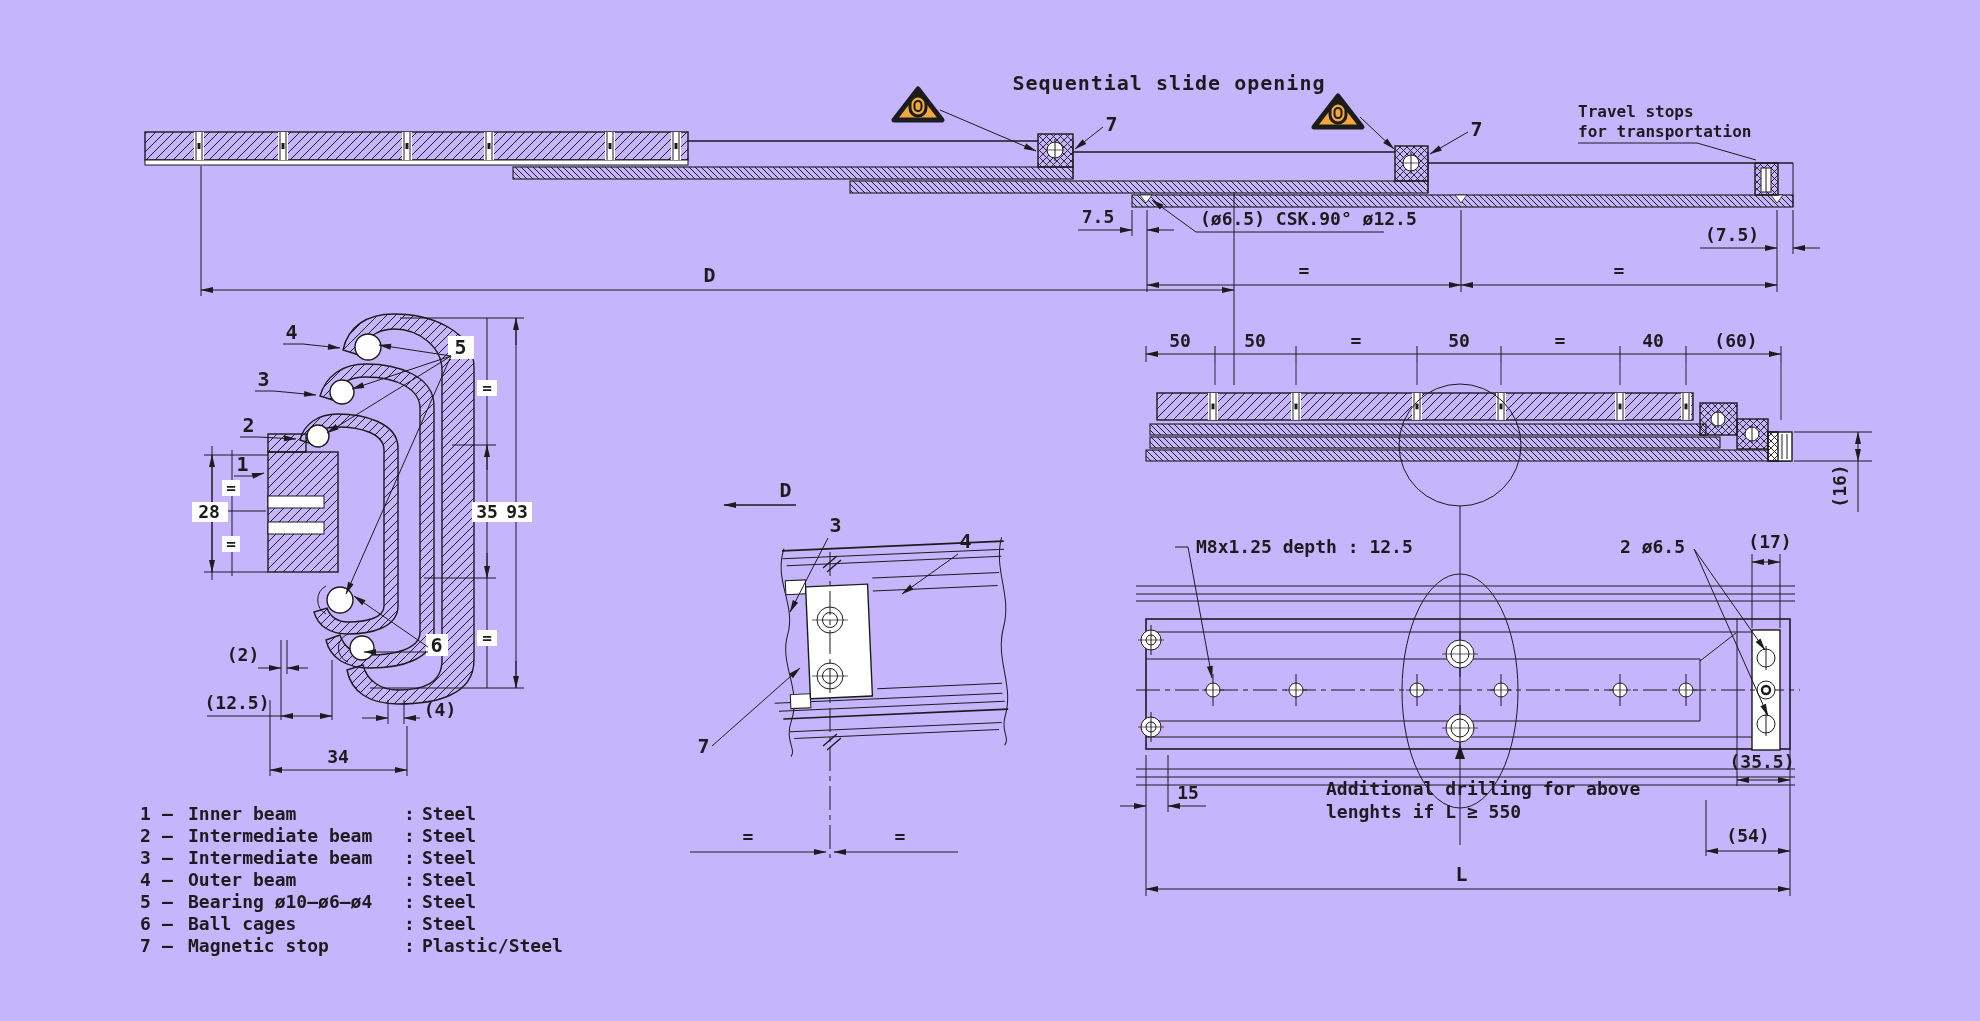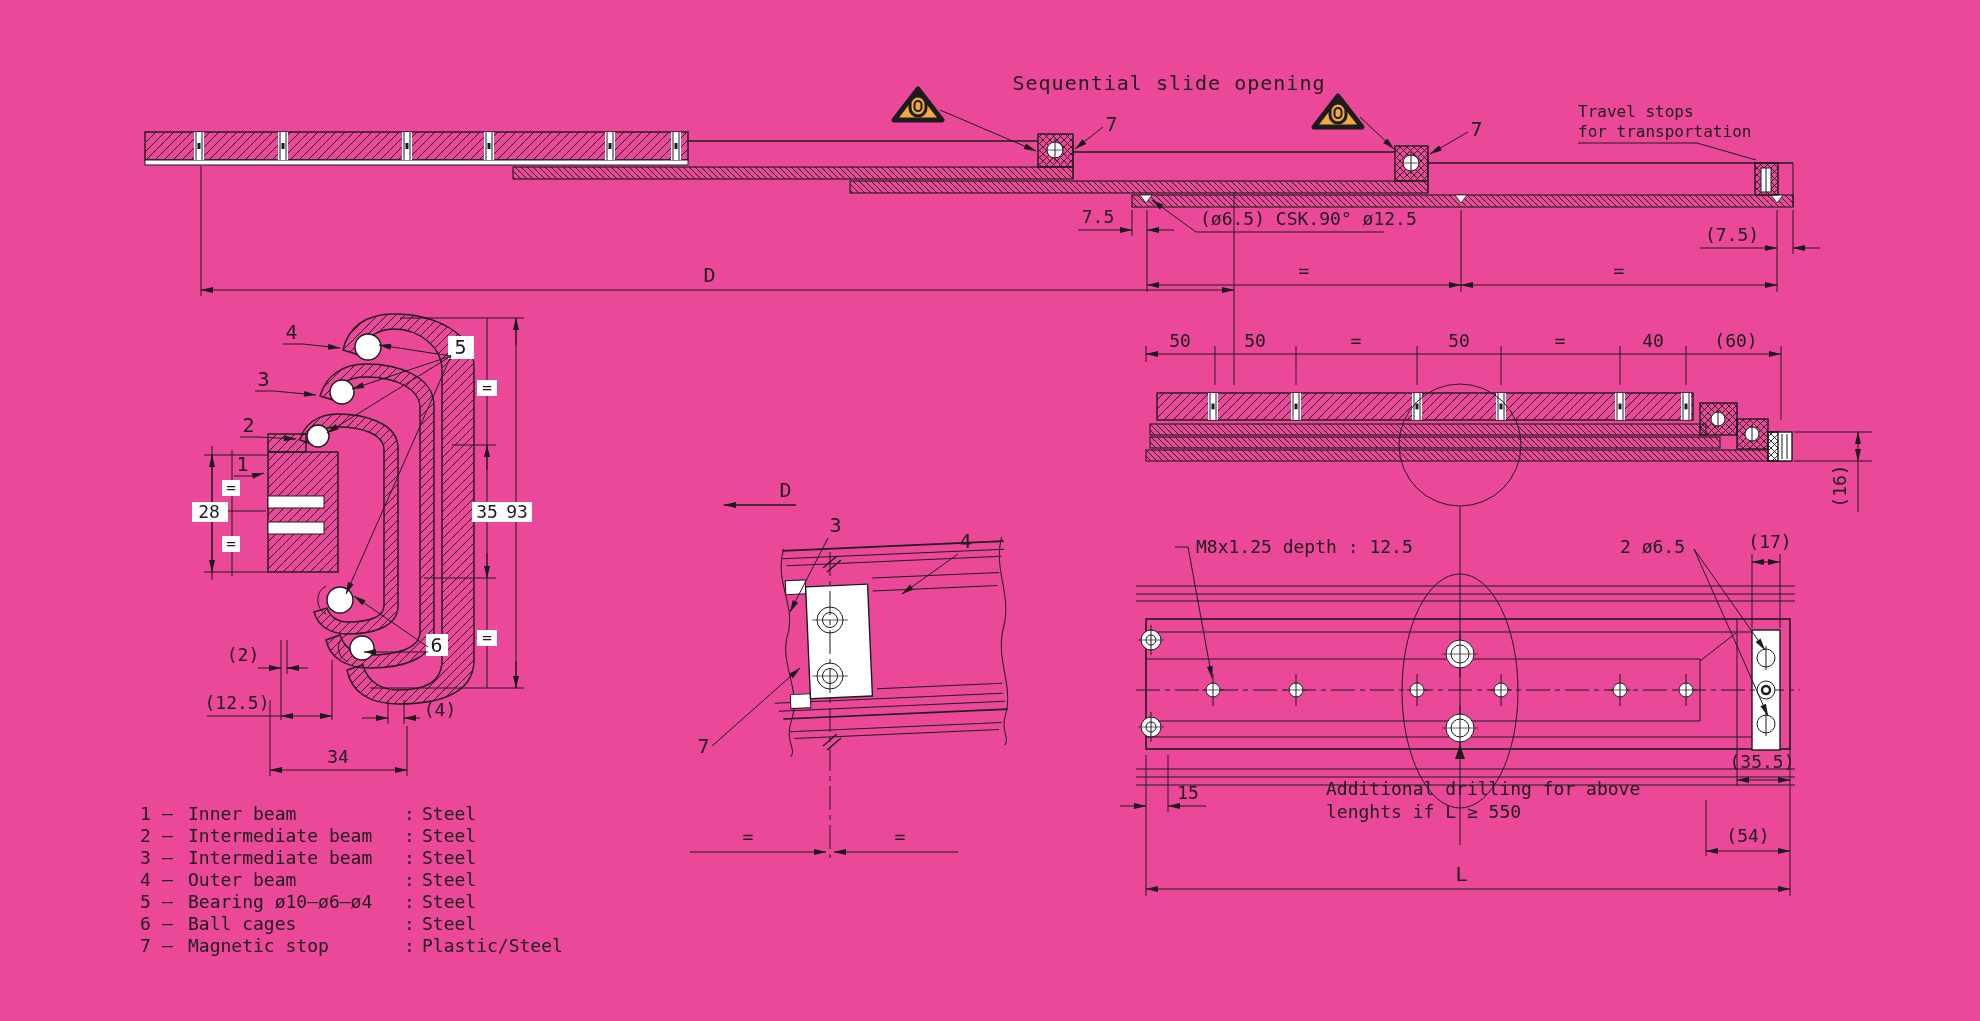--- a/index.html
+++ b/index.html
@@ -1,16 +1,16 @@
 <!DOCTYPE html>
 <html><head>
 <meta charset="utf-8">
 <style>
   html,body{margin:0;padding:0;background:#fff;}
-  .stage{width:1980px;height:1021px;position:relative;background:#ec4899;}
+  .stage{width:1980px;height:1021px;position:relative;background:#c4b5fd;font-weight:bold;}
   svg{display:block;}
   .ln{stroke:#1c1c1c;stroke-width:1.6;fill:none;}
   .lt{stroke:#1c1c1c;stroke-width:1;fill:none;}
   .cl{stroke:#1c1c1c;stroke-width:1;fill:none;stroke-dasharray:24 5 5 5;}
   .hf{fill:url(#hF);stroke:#1c1c1c;stroke-width:1.4;}
   .hb{fill:url(#hB);stroke:#1c1c1c;stroke-width:1.1;}
   .hx{fill:url(#hX);stroke:#1c1c1c;stroke-width:1.4;}
   .wf{fill:#fff;stroke:#1c1c1c;stroke-width:1.4;}
   .wt{fill:#fff;stroke:#1c1c1c;stroke-width:1;}
   .mask{fill:#fff;stroke:none;}

